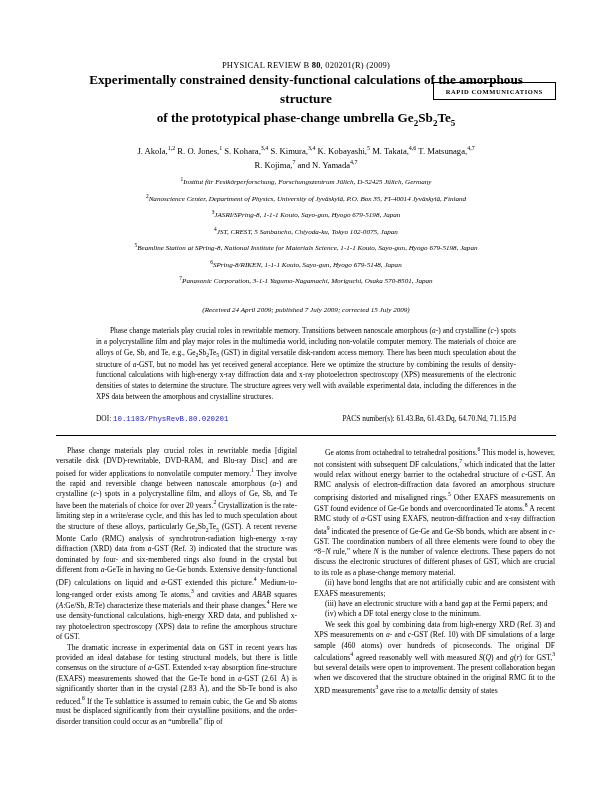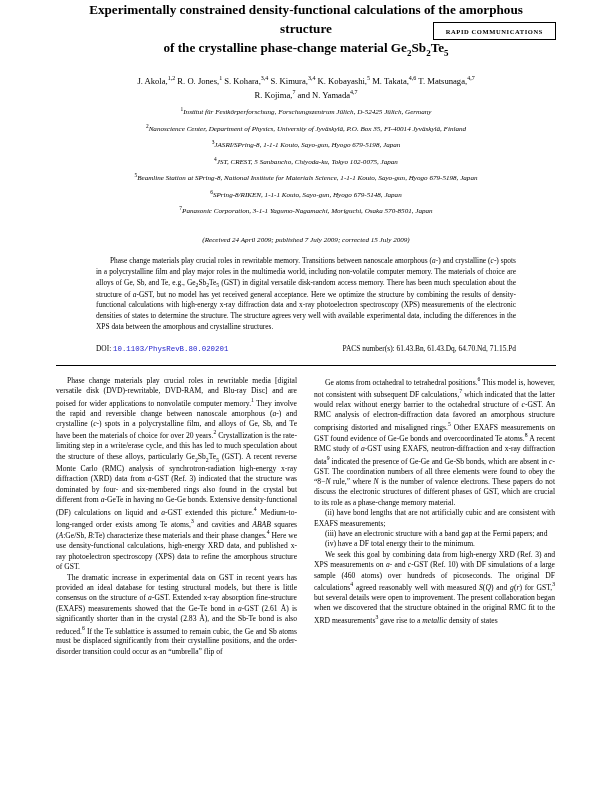--- a/index.html
+++ b/index.html
@@ -127,24 +127,27 @@
     font-size: 5.7px;
   }
 </style>
 </head>
 <body>
 
 <div class="page">
 
   <div class="rapid-comm-box">RAPID COMMUNICATIONS</div>
 
+  <div class="journal-line">
+    <span>PHYSICAL REVIEW B </span><span class="vol">80</span><span>, 020201(R) (2009)</span>
+  </div>
 
   <div class="title">
     <span>Experimentally constrained density-functional calculations of the amorphous structure</span><br>
-    <span><span>of the crystalline phase-change material Ge</span><sub>2</sub><span>Sb</span><sub>2</sub><span>Te</span><sub>5</sub></span>
+    <span><span>of the prototypical phase-change umbrella Ge</span><sub>2</sub><span>Sb</span><sub>2</sub><span>Te</span><sub>5</sub></span>
   </div>
 
   <div class="authors">
     <div>J. Akola,<sup>1,2</sup> R. O. Jones,<sup>1</sup> S. Kohara,<sup>3,4</sup> S. Kimura,<sup>3,4</sup> K. Kobayashi,<sup>5</sup> M. Takata,<sup>4,6</sup> T. Matsunaga,<sup>4,7</sup></div>
     <div>R. Kojima,<sup>7</sup> and N. Yamada<sup>4,7</sup></div>
   </div>
 
   <div class="affil-block">
     <div class="affil"><sup>1</sup>Institut für Festkörperforschung, Forschungszentrum Jülich, D-52425 Jülich, Germany</div>
     <div class="affil"><sup>2</sup>Nanoscience Center, Department of Physics, University of Jyväskylä, P.O. Box 35, FI-40014 Jyväskylä, Finland</div>
@@ -167,18 +170,18 @@
 
   <div class="columns">
     <div class="col">
       <p>Phase change materials play crucial roles in rewritable media [digital versatile disk (DVD)-rewritable, DVD-RAM, and Blu-ray Disc] and are poised for wider applications to nonvolatile computer memory.<sup>1</sup> They involve the rapid and reversible change between nanoscale amorphous (<i>a</i>-) and crystalline (<i>c</i>-) spots in a polycrystalline film, and alloys of Ge, Sb, and Te have been the materials of choice for over 20 years.<sup>2</sup> Crystallization is the rate-limiting step in a write/erase cycle, and this has led to much speculation about the structure of these alloys, particularly Ge<sub>2</sub>Sb<sub>2</sub>Te<sub>5</sub> (GST). A recent reverse Monte Carlo (RMC) analysis of synchrotron-radiation high-energy x-ray diffraction (XRD) data from <i>a</i>-GST (Ref. 3) indicated that the structure was dominated by four- and six-membered rings also found in the crystal but different from <i>a</i>-GeTe in having no Ge-Ge bonds. Extensive density-functional (DF) calculations on liquid and <i>a</i>-GST extended this picture.<sup>4</sup> Medium-to-long-ranged order exists among Te atoms,<sup>3</sup> and cavities and <i>ABAB</i> squares (<i>A</i>:Ge/Sb, <i>B</i>:Te) characterize these materials and their phase changes.<sup>4</sup> Here we use density-functional calculations, high-energy XRD data, and published x-ray photoelectron spectroscopy (XPS) data to refine the amorphous structure of GST.</p>
       <p>The dramatic increase in experimental data on GST in recent years has provided an ideal database for testing structural models, but there is little consensus on the structure of <i>a</i>-GST. Extended x-ray absorption fine-structure (EXAFS) measurements showed that the Ge-Te bond in <i>a</i>-GST (2.61 Å) is significantly shorter than in the crystal (2.83 Å), and the Sb-Te bond is also reduced.<sup>6</sup> If the Te sublattice is assumed to remain cubic, the Ge and Sb atoms must be displaced significantly from their crystalline positions, and the order-disorder transition could occur as an “umbrella” flip of</p>
     </div>
     <div class="col">
       <p>Ge atoms from octahedral to tetrahedral positions.<sup>6</sup> This model is, however, not consistent with subsequent DF calculations,<sup>7</sup> which indicated that the latter would relax without energy barrier to the octahedral structure of <i>c</i>-GST. An RMC analysis of electron-diffraction data favored an amorphous structure comprising distorted and misaligned rings.<sup>5</sup> Other EXAFS measurements on GST found evidence of Ge-Ge bonds and overcoordinated Te atoms.<sup>8</sup> A recent RMC study of <i>a</i>-GST using EXAFS, neutron-diffraction and x-ray diffraction data<sup>9</sup> indicated the presence of Ge-Ge and Ge-Sb bonds, which are absent in <i>c</i>-GST. The coordination numbers of all three elements were found to obey the “8−<i>N</i> rule,” where <i>N</i> is the number of valence electrons. These papers do not discuss the electronic structures of different phases of GST, which are crucial to its role as a phase-change memory material.</p>
       <p>(ii) have bond lengths that are not artificially cubic and are consistent with EXAFS measurements;</p>
       <p>(iii) have an electronic structure with a band gap at the Fermi papers; and</p>
-      <p>(iv) have a DF total energy their to the minimum.</p>
+      <p>(iv) which a DF total energy close to the minimum.</p>
       <p>We seek this goal by combining data from high-energy XRD (Ref. 3) and XPS measurements on <i>a</i>- and <i>c</i>-GST (Ref. 10) with DF simulations of a large sample (460 atoms) over hundreds of picoseconds. The original DF calculations<sup>4</sup> agreed reasonably well with measured <i>S</i>(<i>Q</i>) and <i>g</i>(<i>r</i>) for GST,<sup>3</sup> but several details were open to improvement. The present collaboration began when we discovered that the structure obtained in the original RMC fit to the XRD measurements<sup>3</sup> gave rise to a <i>metallic</i> density of states</p>
     </div>
   </div>
 
 </div>
 
 </body></html>

